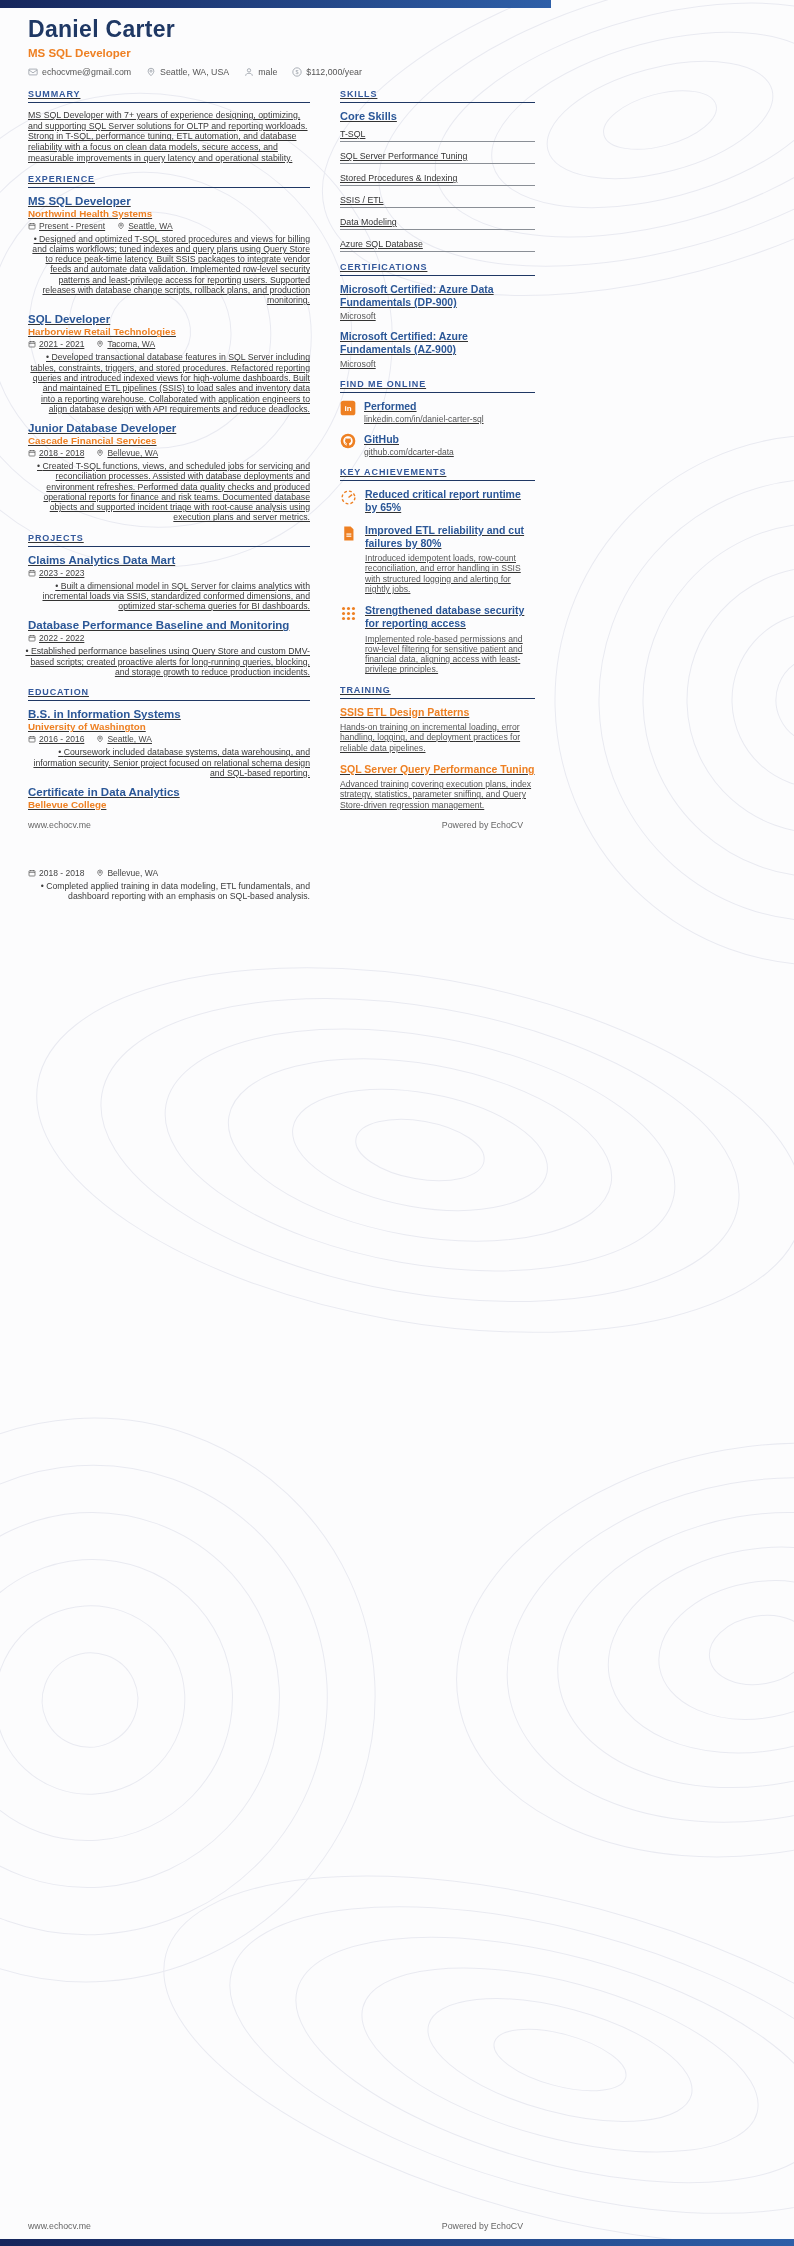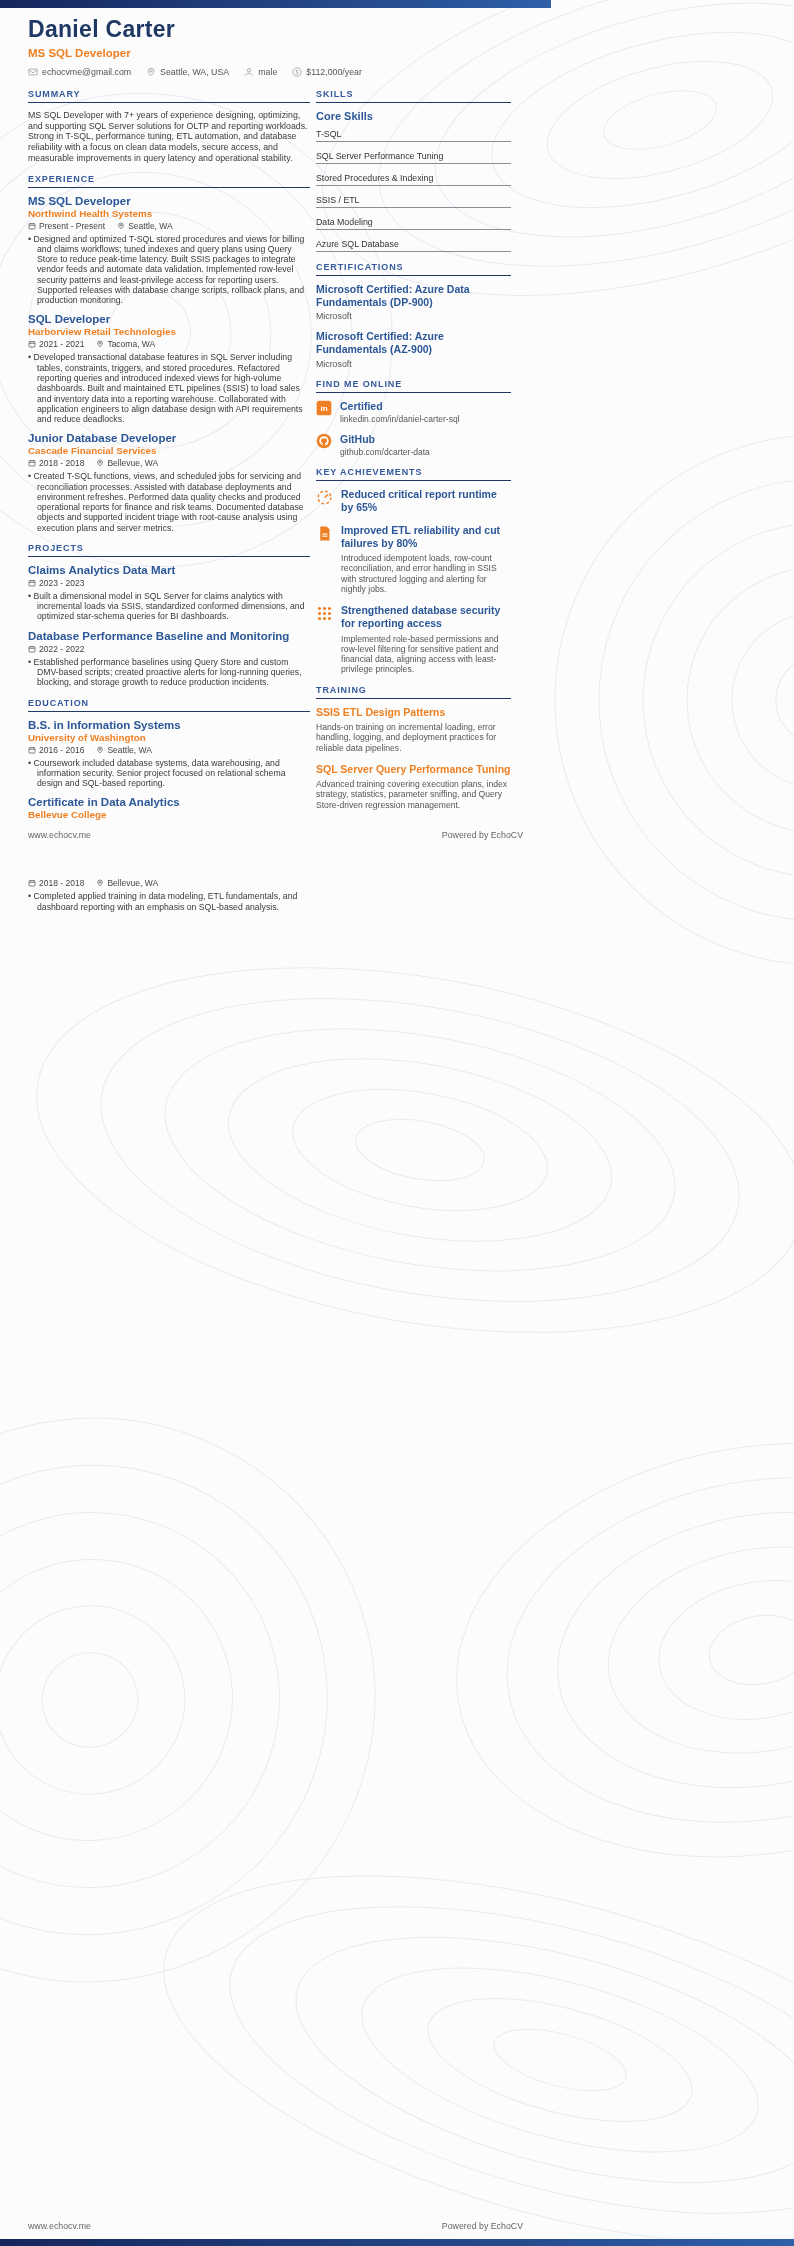--- a/index.html
+++ b/index.html
@@ -16,37 +16,37 @@
   .page, .page2 { position:relative; z-index:1; width:551px; }
 
   .topbar { height:8px; background:linear-gradient(90deg,#16265c,#2e5fa8); }
 
   .header { padding:8px 28px 0; }
   .name { font-size:23px; font-weight:700; color:#1f3864; letter-spacing:.3px; }
   .res-title { font-size:11.5px; font-weight:700; color:#ee8023; margin-top:4px; }
   .contact-row { display:flex; gap:15px; align-items:center; margin-top:8px; font-size:8.8px; color:#555; }
   .contact-item { display:flex; align-items:center; gap:4px; }
 
-  .columns { display:flex; gap:6px; padding:0 28px; margin-top:12px; }
+  .columns { display:flex; gap:30px; padding:0 28px; margin-top:12px;text-decoration:underline; }
   .col-left { width:282px; flex:none; }
   .col-right { width:195px; flex:none; }
 
   .section { margin-bottom:10px; }
   .sec-head {
     font-size:9px; font-weight:700; color:#33589b; letter-spacing:.9px;
     border-bottom:1.6px solid #1f3864; padding-bottom:3px; margin-bottom:7px;
   }
 
   .job, .proj, .edu { margin-bottom:8px; }
   .job-title { font-size:11.5px; font-weight:600; color:#2b5797; }
   .company { font-size:9.8px; font-weight:700; color:#ee8023; margin-top:1px; }
   .meta-row { display:flex; gap:12px; align-items:flex-end; font-size:8.5px; color:#444; margin:2px 0 3px; }
   .meta-item { display:flex; align-items:center; gap:3px; }
   .bullets { list-style:none; font-size:8.7px; line-height:1.18; color:#3a3a3a; }
-  .bullets li { margin-left:9px; text-indent:-9px; }
+  .bullets li { text-indent:-9px;text-align:right; }
   .bullets li::before { content:"• "; }
 
   .summary-text { font-size:8.8px; line-height:1.22; color:#3a3a3a; }
 
   .skill-group { font-size:11px; font-weight:600; color:#2b5797; margin-bottom:7px; }
   .chips { display:flex; flex-wrap:wrap; gap:9px 16px;flex-direction:column; }
   .chip { font-size:8.8px; color:#333; border-bottom:1px solid #8a8f96; padding-bottom:2px; }
 
   .cert { margin-bottom:9px; }
   .cert-name { font-size:10.5px; font-weight:600; color:#2b5797; line-height:1.25; }
@@ -404,21 +404,21 @@
         </div>
       </div>
 
       <div class="section">
         <div class="sec-head">FIND ME ONLINE</div>
         <div class="online-item">
           <svg class="ic ic-brand">
               <use href="#i-linkedin"></use>
             </svg>
           <div>
-            <div class="online-label">Certified</div>
+            <div class="online-label">Performed</div>
             <div class="online-url">linkedin.com/in/daniel-carter-sql</div>
           </div>
         </div>
         <div class="online-item">
           <svg class="ic ic-brand">
               <use href="#i-github"></use>
             </svg>
           <div>
             <div class="online-label">GitHub</div>
             <div class="online-url">github.com/dcarter-data</div>

